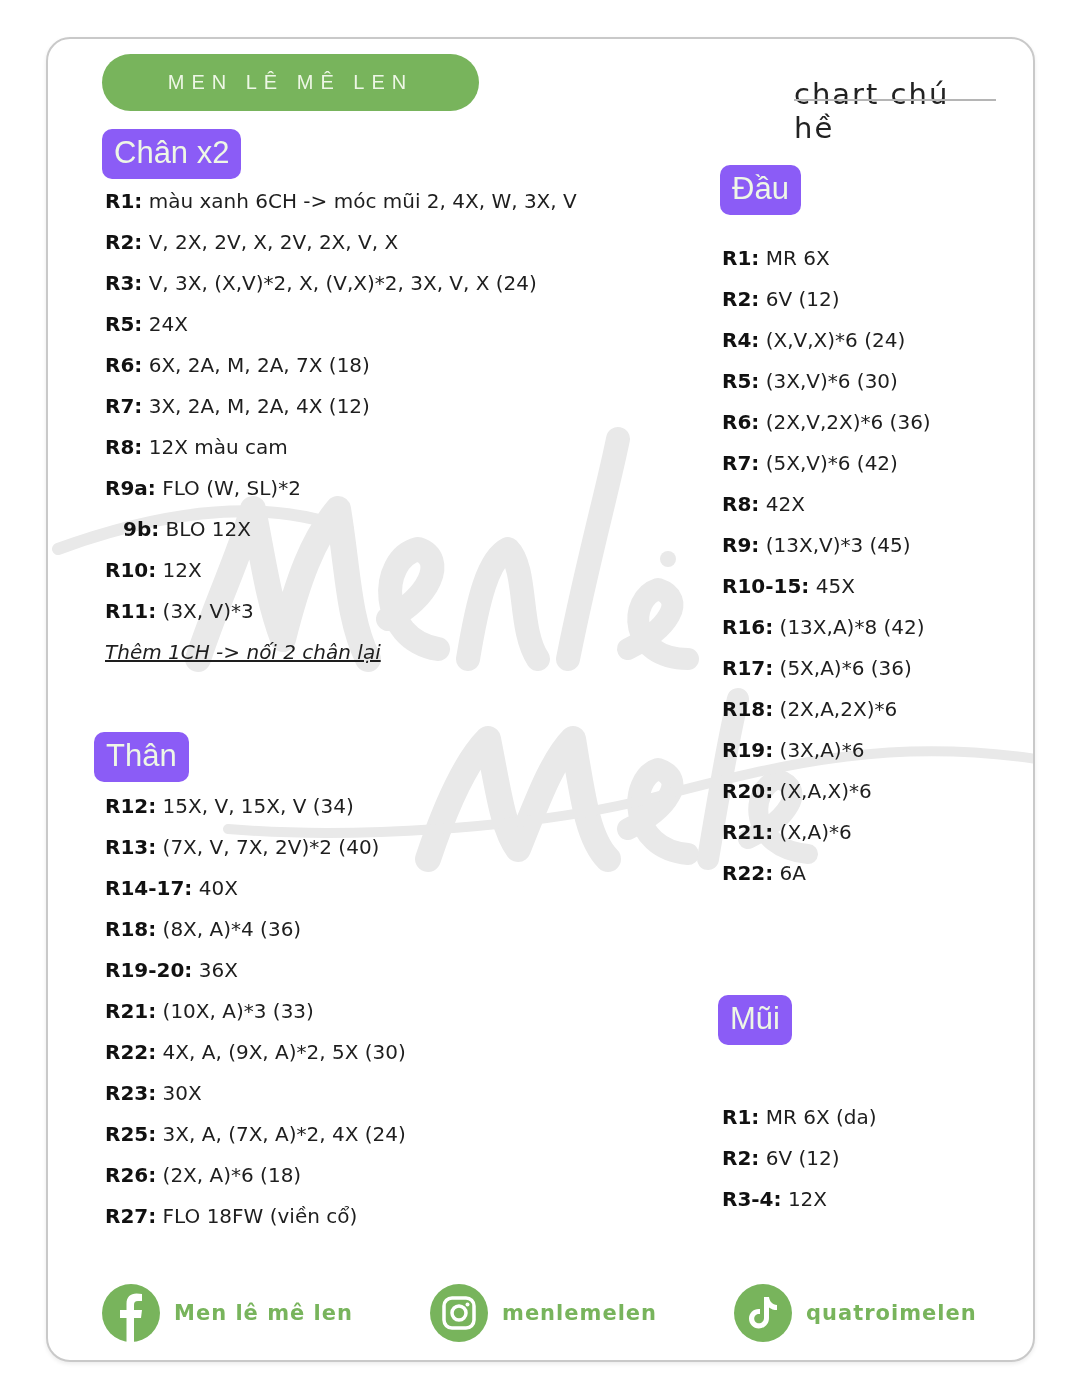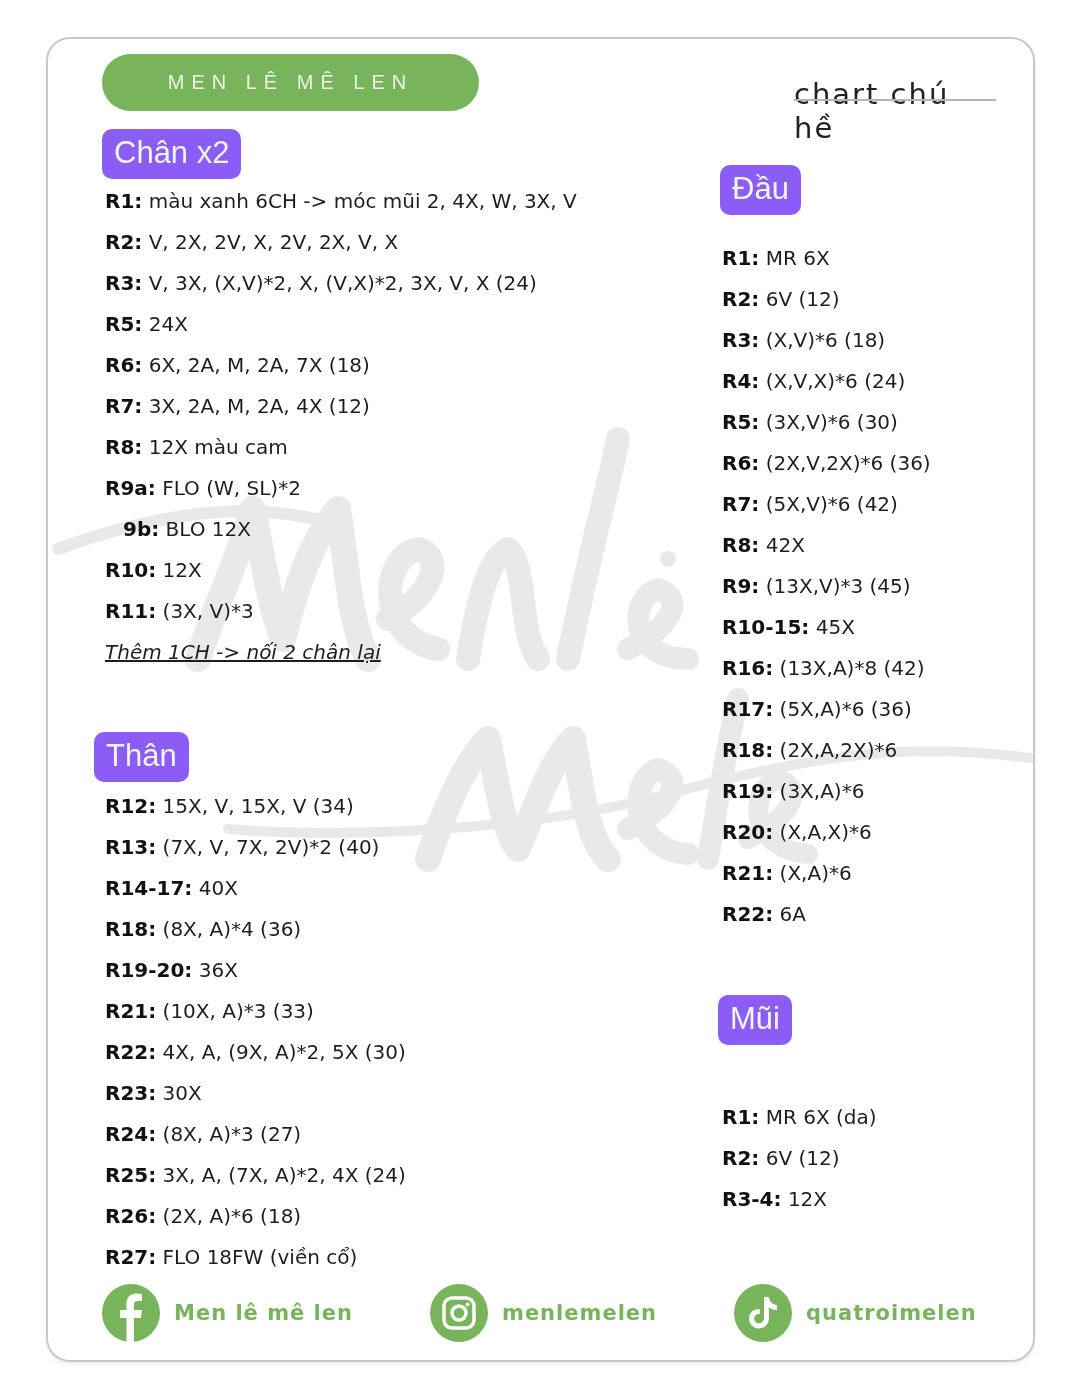--- a/index.html
+++ b/index.html
@@ -112,31 +112,29 @@
   <div class="section-tag" style="left:46px; top:685px;margin-top:8px;">Thân</div>
   <ul class="rows" style="left:57px; top:747px;">
     <li><span class="lbl">R12:</span><span> 15X, V, 15X, V (34)</span></li>
     <li><span class="lbl">R13:</span><span> (7X, V, 7X, 2V)*2 (40)</span></li>
     <li><span class="lbl">R14-17:</span><span> 40X</span></li>
     <li><span class="lbl">R18:</span><span> (8X, A)*4 (36)</span></li>
     <li><span class="lbl">R19-20:</span><span> 36X</span></li>
     <li><span class="lbl">R21:</span><span> (10X, A)*3 (33)</span></li>
     <li><span class="lbl">R22:</span><span> 4X, A, (9X, A)*2, 5X (30)</span></li>
     <li><span class="lbl">R23:</span><span> 30X</span></li>
-    <li><span class="lbl">R24:</span><span> (8X, A)*3 (27)</span></li>
     <li><span class="lbl">R25:</span><span> 3X, A, (7X, A)*2, 4X (24)</span></li>
     <li><span class="lbl">R26:</span><span> (2X, A)*6 (18)</span></li>
     <li><span class="lbl">R27:</span><span> FLO 18FW (viền cổ)</span></li>
   </ul>
 
   <div class="section-tag" style="left:672px; top:126px;">Đầu</div>
   <ul class="rows" style="left:674px; top:199px;">
     <li><span class="lbl">R1:</span><span> MR 6X</span></li>
     <li><span class="lbl">R2:</span><span> 6V (12)</span></li>
-    <li><span class="lbl">R3:</span><span> (X,V)*6 (18)</span></li>
     <li><span class="lbl">R4:</span><span> (X,V,X)*6 (24)</span></li>
     <li><span class="lbl">R5:</span><span> (3X,V)*6 (30)</span></li>
     <li><span class="lbl">R6:</span><span> (2X,V,2X)*6 (36)</span></li>
     <li><span class="lbl">R7:</span><span> (5X,V)*6 (42)</span></li>
     <li><span class="lbl">R8:</span><span> 42X</span></li>
     <li><span class="lbl">R9:</span><span> (13X,V)*3 (45)</span></li>
     <li><span class="lbl">R10-15:</span><span> 45X</span></li>
     <li><span class="lbl">R16:</span><span> (13X,A)*8 (42)</span></li>
     <li><span class="lbl">R17:</span><span> (5X,A)*6 (36)</span></li>
     <li><span class="lbl">R18:</span><span> (2X,A,2X)*6</span></li>

